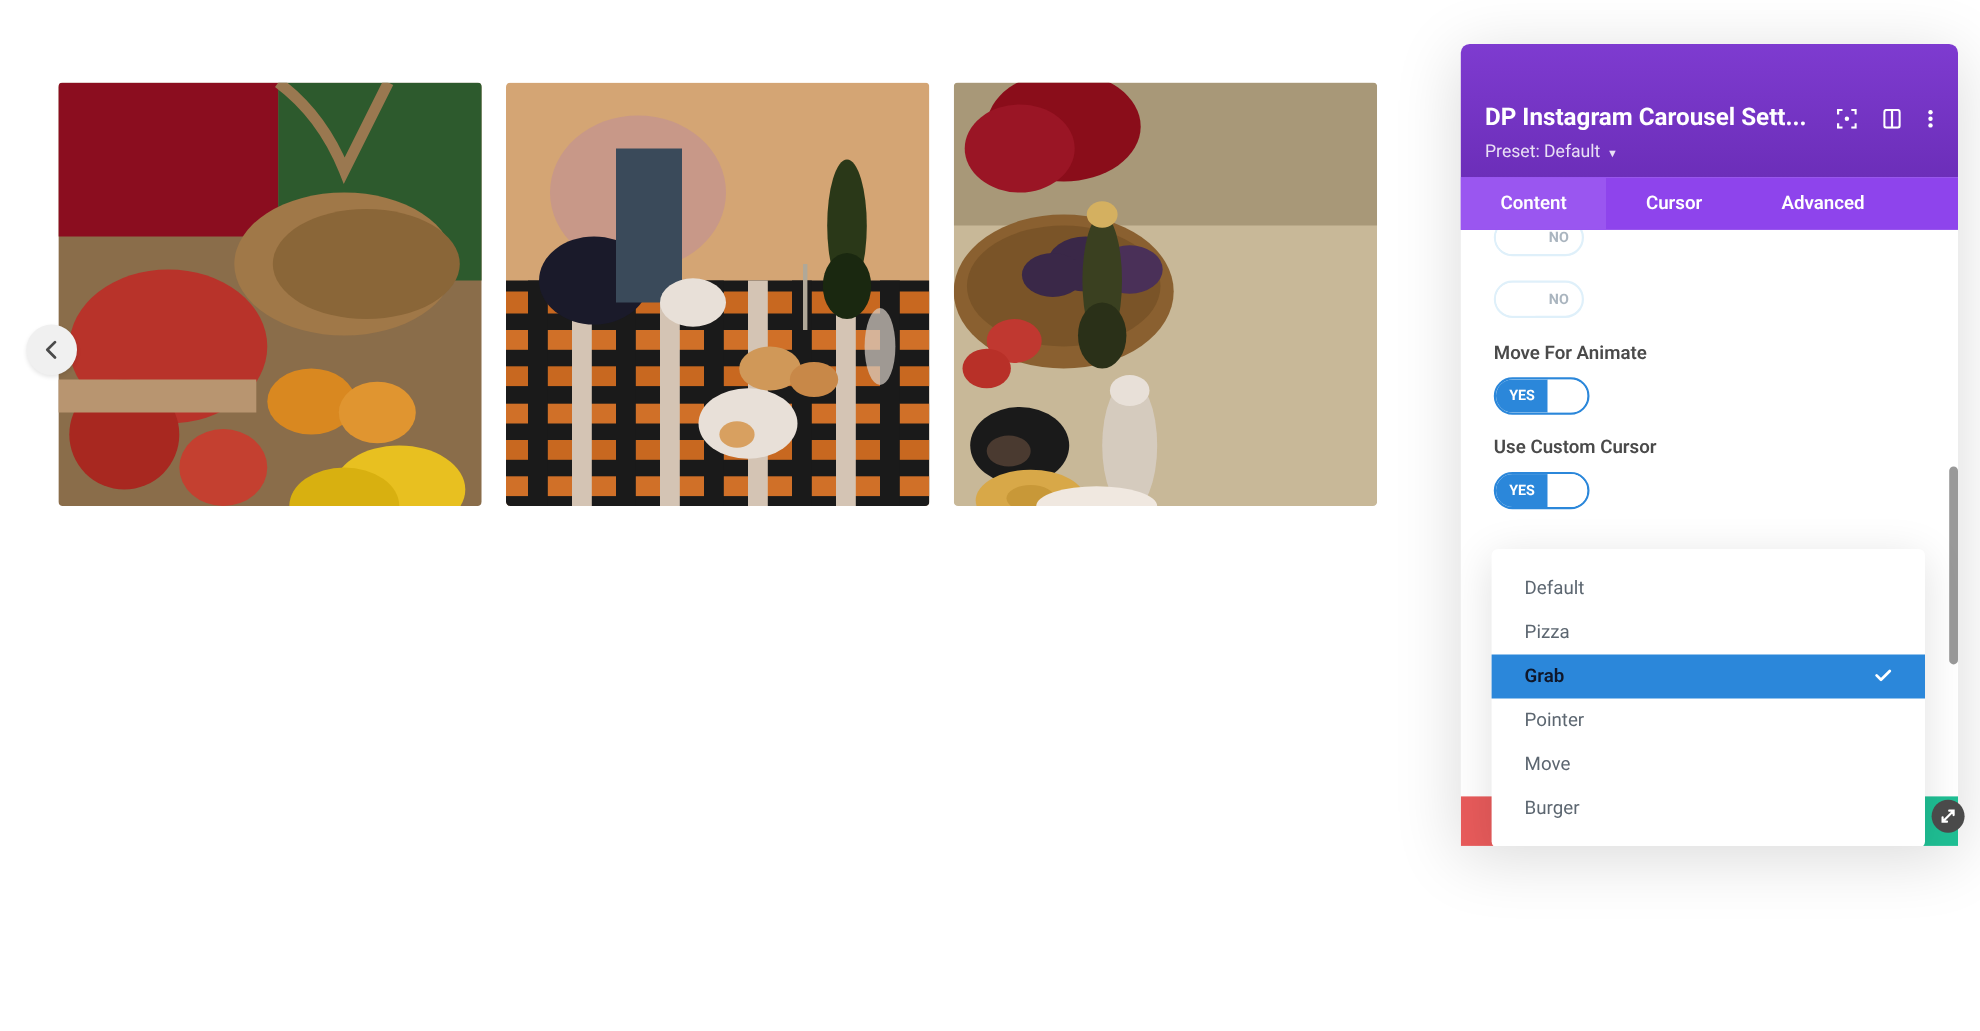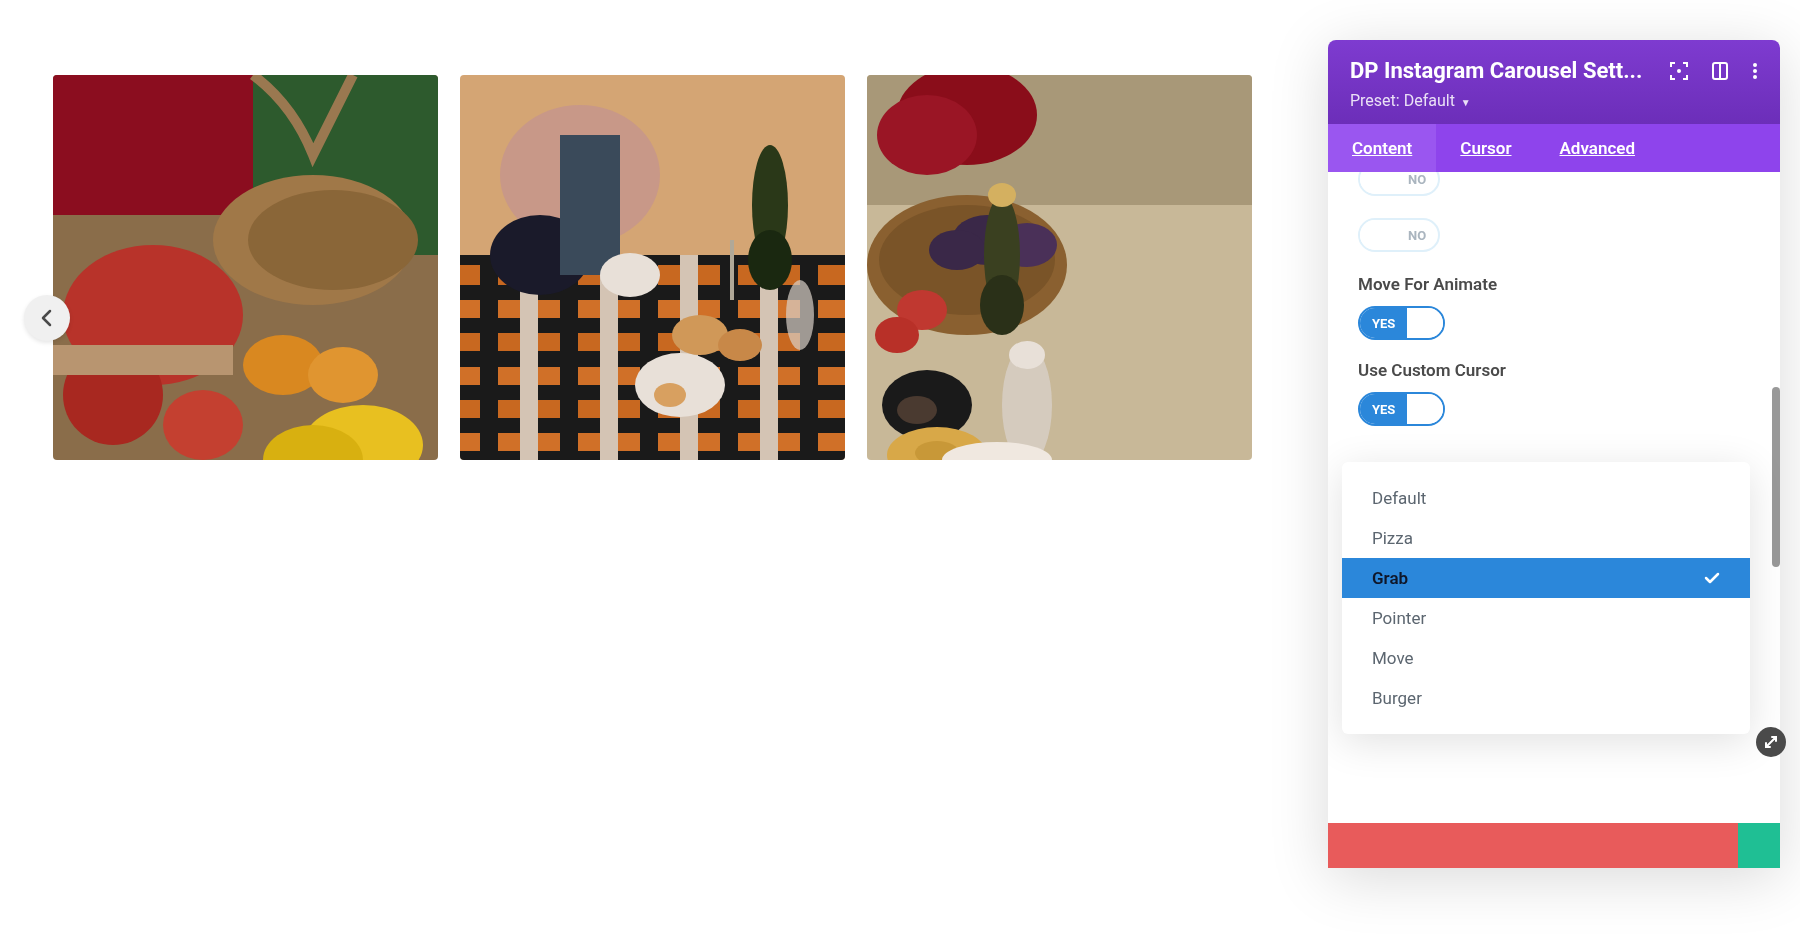--- a/index.html
+++ b/index.html
@@ -76,20 +76,21 @@
       background: #6c2eb9;
       background: linear-gradient(180deg, #7e3bd0 0%, #6c2eb9 100%);
       padding: 18px 22px 14px;
       border-radius: 8px 8px 0 0;
     }
     .panel-title-row {
       display: flex;
       align-items: center;
       justify-content: space-between;
       gap: 10px;
+      margin-top: 37px;
     }
     .panel-title {
       color: #fff;
       font-size: 22px;
       font-weight: 700;
       white-space: nowrap;
       overflow: hidden;
       text-overflow: ellipsis;
       flex: 1;
     }
@@ -114,35 +115,34 @@
     .preset-arrow {
       font-size: 10px;
       margin-left: 2px;
     }
     
     .panel-tabs {
       background: #8e44ec;
       display: flex;
     }
     .panel-tab {
-      padding: 14px 24px;
+      padding: 14px 36px;
       color: #fff;
       font-size: 17px;
       font-weight: 600;
       cursor: pointer;
-      text-decoration: underline;
     }
     .panel-tab.active {
       background: #9a56f0;
     }
     
     .panel-body {
       padding: 0 30px 0px;
       position: relative;
-      height: 696px;
+      height: 560px;
       overflow: hidden;
     }
     
     .panel-scrollbar {
       position: absolute;
       right: 0px;
       top: 215px;
       width: 8px;
       height: 180px;
       background: #999;
@@ -202,21 +202,21 @@
     .toggle.on .toggle-knob {
       order: 2;
     }
     .toggle.off {
       background: #fff;
     }
     
     
     .dropdown-menu {
       position: absolute;
-      left: 14px;
+      left: 28px;
       right: 30px;
       top: 290px;
       background: #fff;
       border-radius: 6px;
       box-shadow: 0 8px 40px rgba(0,0,0,0.12);
       padding: 16px 0;
       z-index: 10;
     }
     .dropdown-item {
       padding: 10px 30px;

